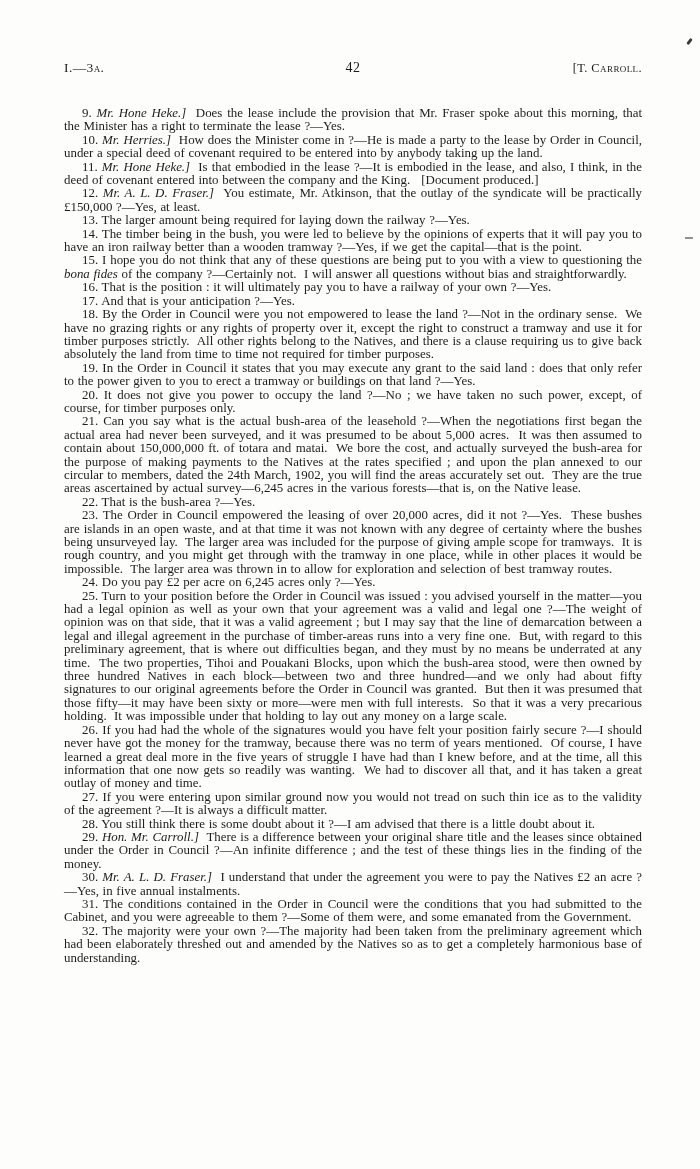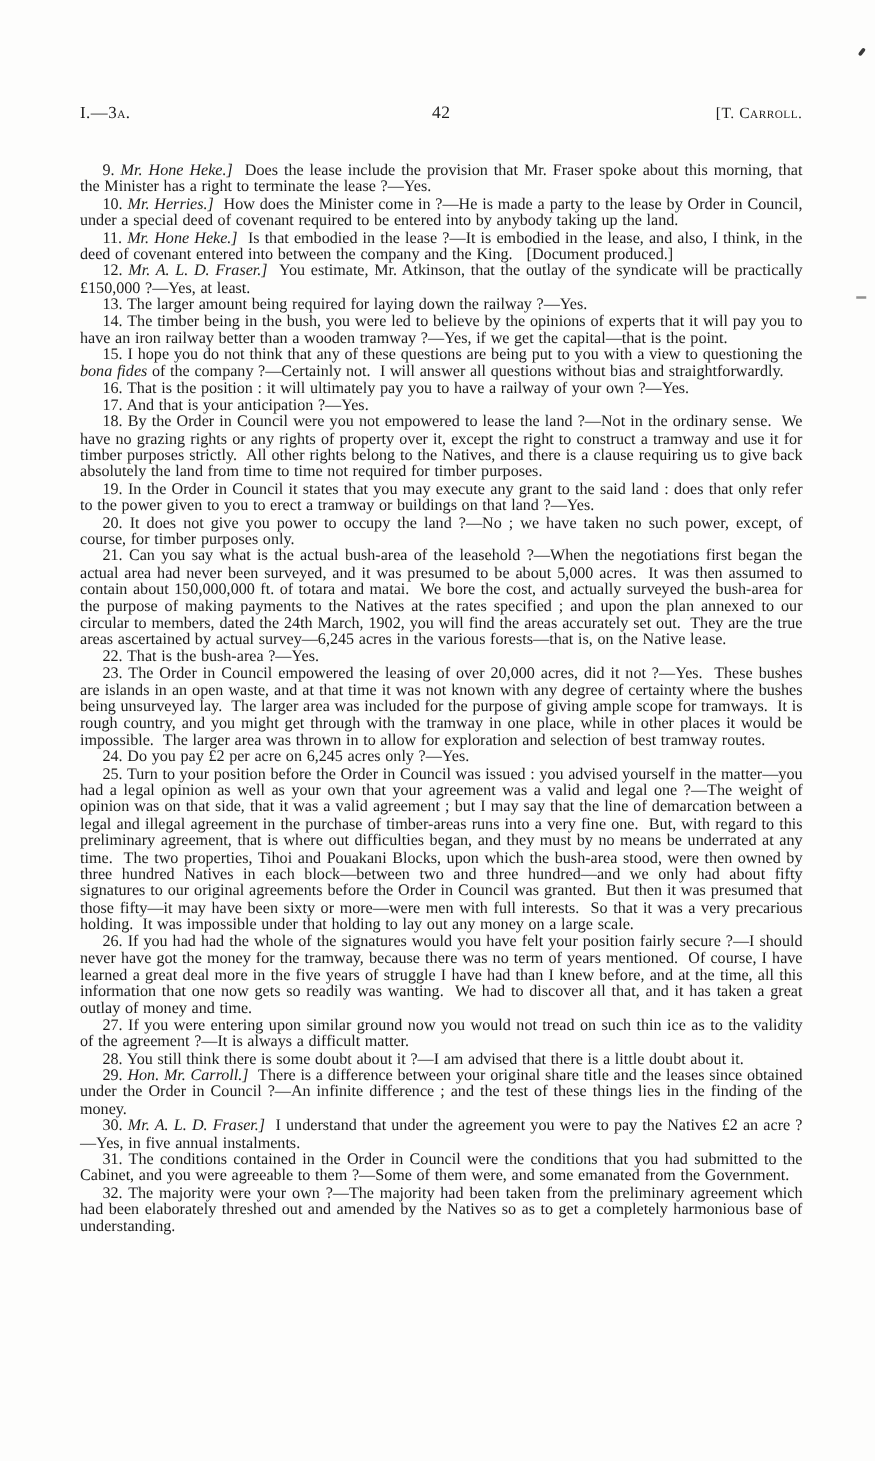--- a/index.html
+++ b/index.html
@@ -16,21 +16,21 @@
     font-family: "Liberation Serif", "DejaVu Serif", serif;
     overflow: hidden;
   }
   .header {
     display: flex;
     justify-content: space-between;
     align-items: baseline;
     padding: 60px 58px 0 64px;
     font-size: 13.5px;
   }
-  .h-left  { flex: 1; text-align: left; margin-top: 22px; }
+  .h-left  { flex: 1; text-align: left; }
   .h-center{ flex: 1; text-align: center; font-size: 14px; letter-spacing: 0.5px; font-family: Liberation Serif, serif; }
   .h-right { flex: 1; text-align: right; font-size: 12.5px; }
   .sc { font-variant: small-caps; letter-spacing: 0.4px; }
   .body-text {
     margin: 31px 58px 0 64px;
     font-size: 12.9px;
     line-height: 13.4px;
     text-align: justify;
     white-space: pre-wrap;
     word-spacing: 0.5px;

